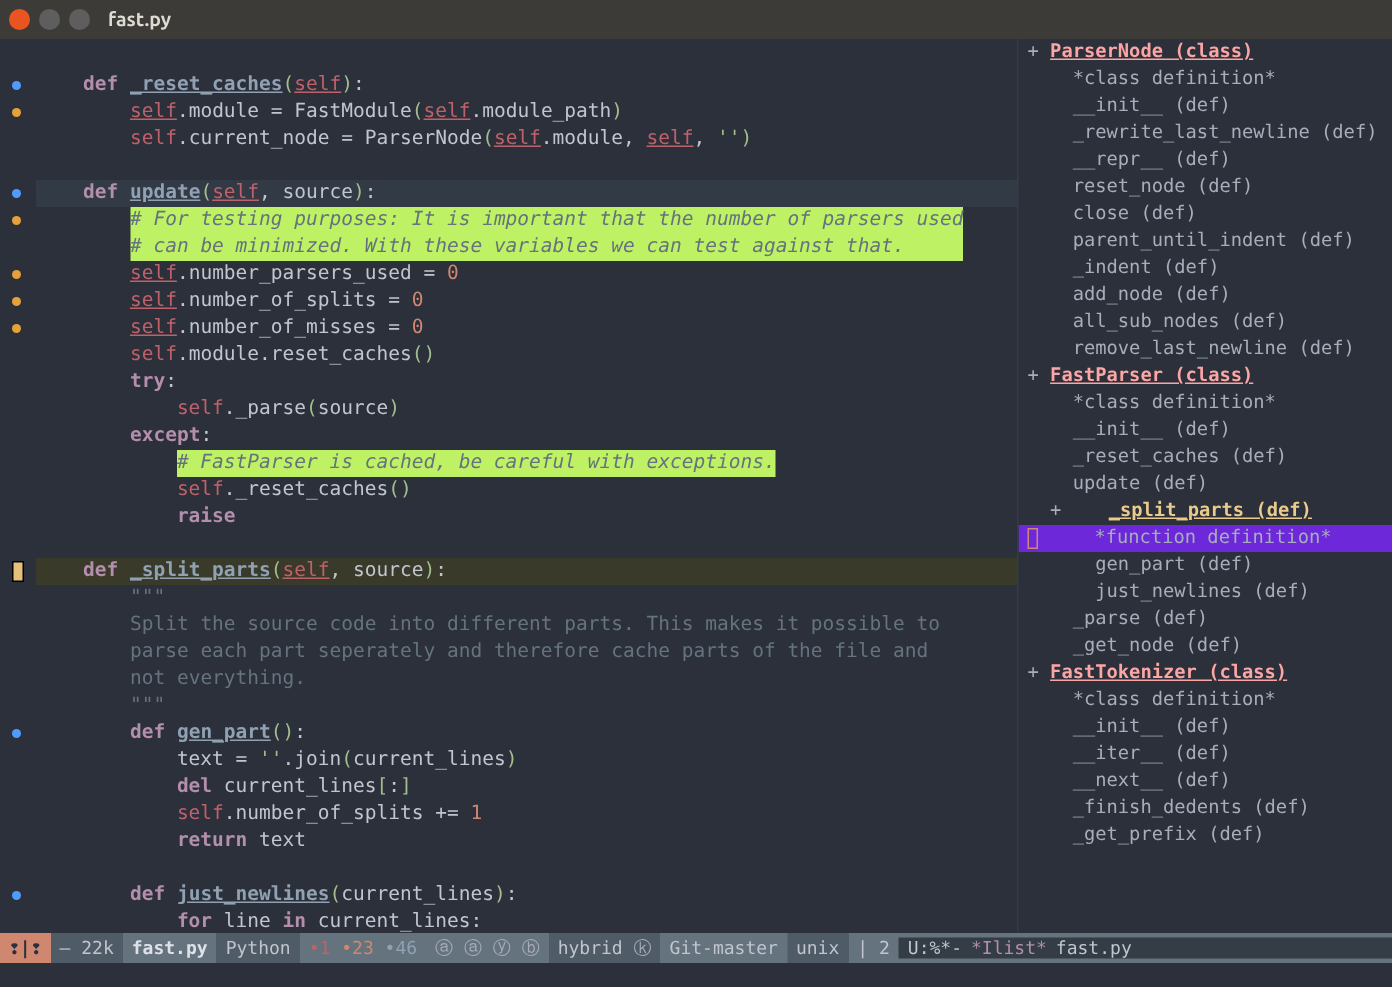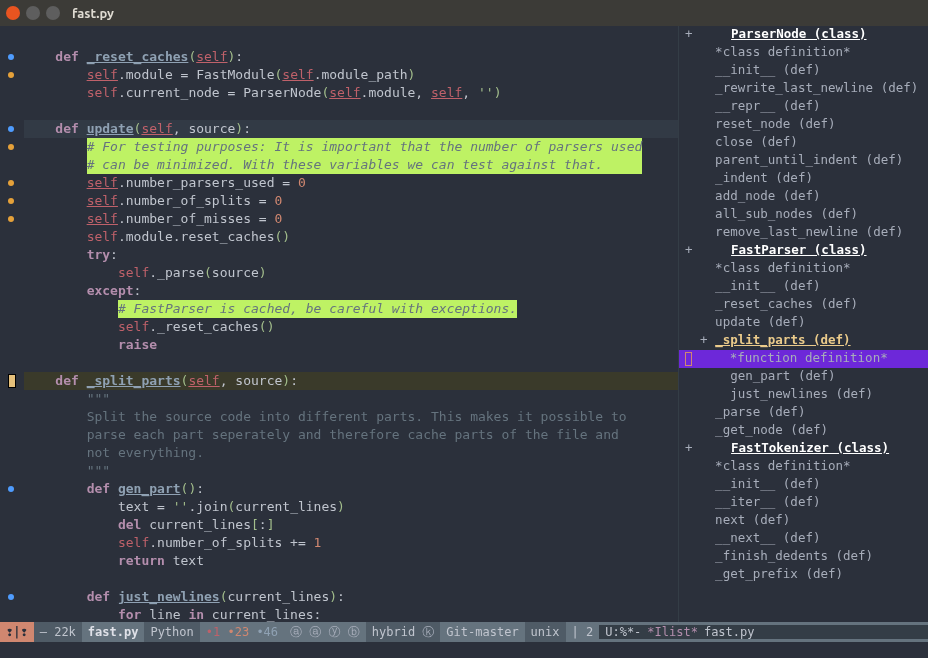--- a/index.html
+++ b/index.html
@@ -75,22 +75,22 @@
 .self { color: #bf616a; text-decoration: underline; }
 .self-nu { color: #bf616a; }
 .paren { color: #a3be8c; }
 .num { color: #d08770; }
 .str { color: #a3be8c; }
 .str-d { color: #65737e; }
 .cmt { color: #65737e; font-style: italic; background: #bef264; display:inline-block; }
 .side-line { height: 18px; padding-left: 6px; white-space: pre; }
 .side-line.hl { background: #6d28d9; }
 .side-cursor { border:1px solid #d08770; width:7px; height:14px; display:inline-block; vertical-align:middle; }
-.class-link { color: #ffffff; font-weight: bold; text-decoration: underline; margin-left: 31px; }
-.def-link { color: #ebcb8b; font-weight: bold; text-decoration: underline; }
+.class-link { color: #fca5a5; font-weight: bold; text-decoration: underline; }
+.def-link { color: #ebcb8b; font-weight: bold; text-decoration: underline; margin-left: 24px; }
 .side-muted { color: #a7adba; }
 .side-def { color: #a7adba; }
 .side-plus { color: #a7adba; }
 .statusbar {
   height: 20px;
   background: #65737e;
   color: #c0c5ce;
   display: flex;
   align-items: center;
   font-size: 12px;
@@ -201,21 +201,20 @@
       <div class="side-line">  <span class="side-plus">+ </span><span class="def-link">_split_parts (def)</span></div>
       <div class="side-line hl"><span class="side-cursor"></span>     <span class="side-muted">*function definition*</span></div>
       <div class="side-line">      <span class="side-def">gen_part (def)</span></div>
       <div class="side-line">      <span class="side-def">just_newlines (def)</span></div>
       <div class="side-line">    <span class="side-def">_parse (def)</span></div>
       <div class="side-line">    <span class="side-def">_get_node (def)</span></div>
       <div class="side-line"><span class="side-plus">+ </span><span class="class-link">FastTokenizer (class)</span></div>
       <div class="side-line">    <span class="side-muted">*class definition*</span></div>
       <div class="side-line">    <span class="side-def">__init__ (def)</span></div>
       <div class="side-line">    <span class="side-def">__iter__ (def)</span></div>
-      <div class="side-line">    <span class="side-def">next (def)</span></div>
       <div class="side-line">    <span class="side-def">__next__ (def)</span></div>
       <div class="side-line">    <span class="side-def">_finish_dedents (def)</span></div>
       <div class="side-line">    <span class="side-def">_get_prefix (def)</span></div>
     </div>
 </div>
 
 <div class="statusbar">
   <div class="sb-seg sb-gold">❢|❢</div>
   <div class="sb-seg sb-dark">
     <span>—</span>&nbsp;<span>22k</span>

